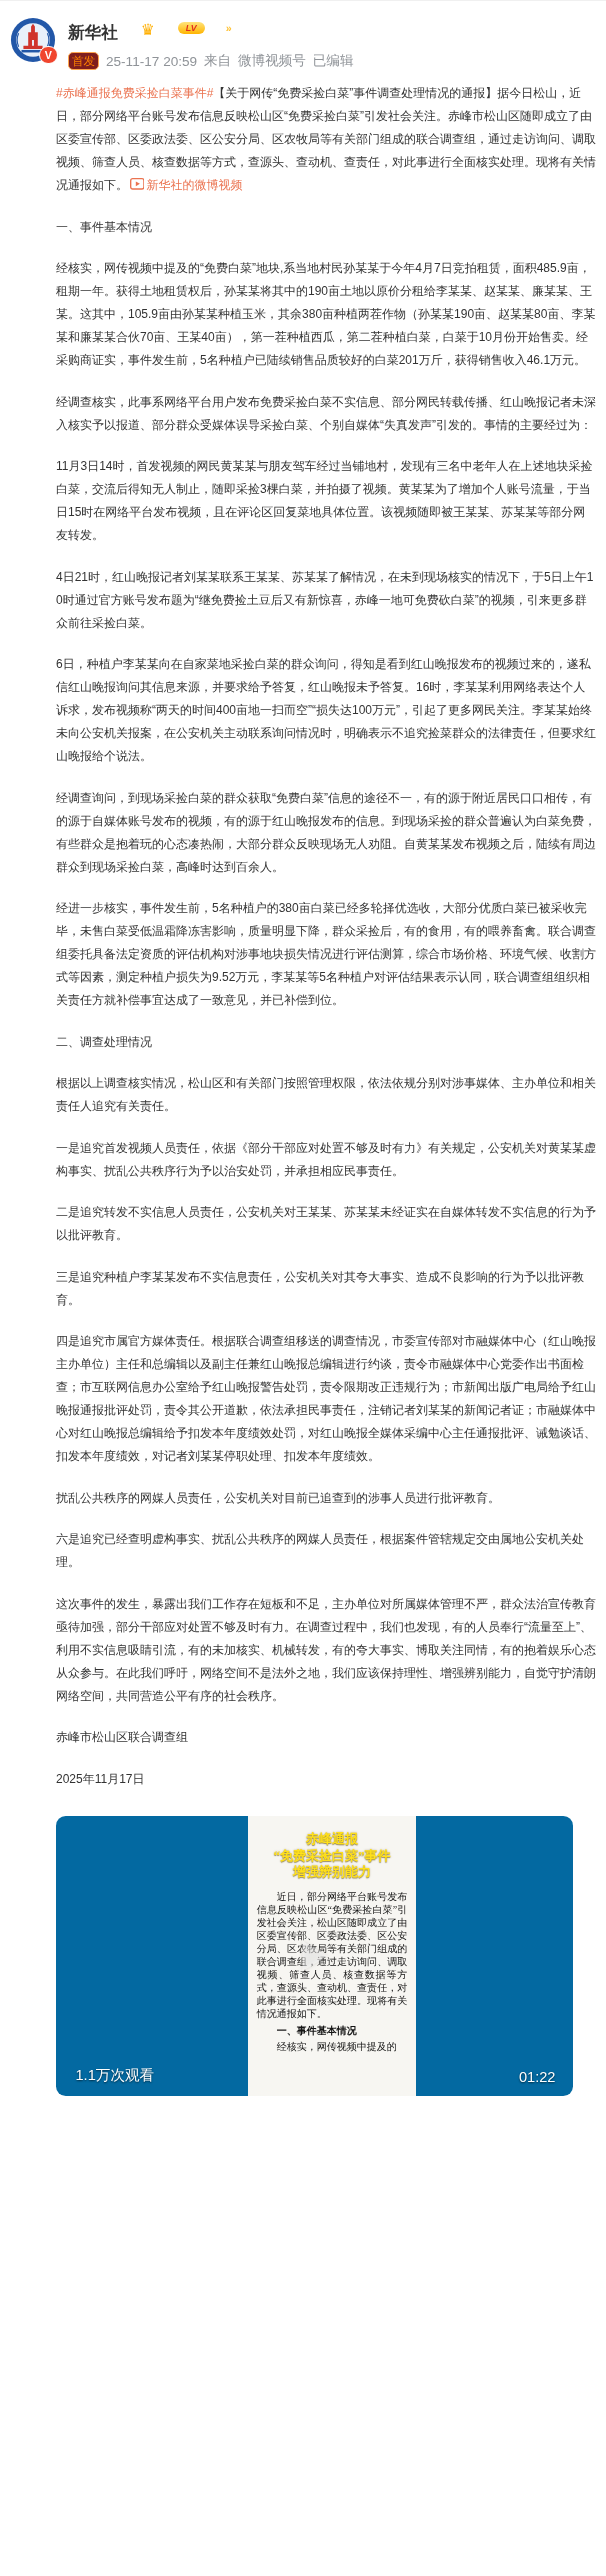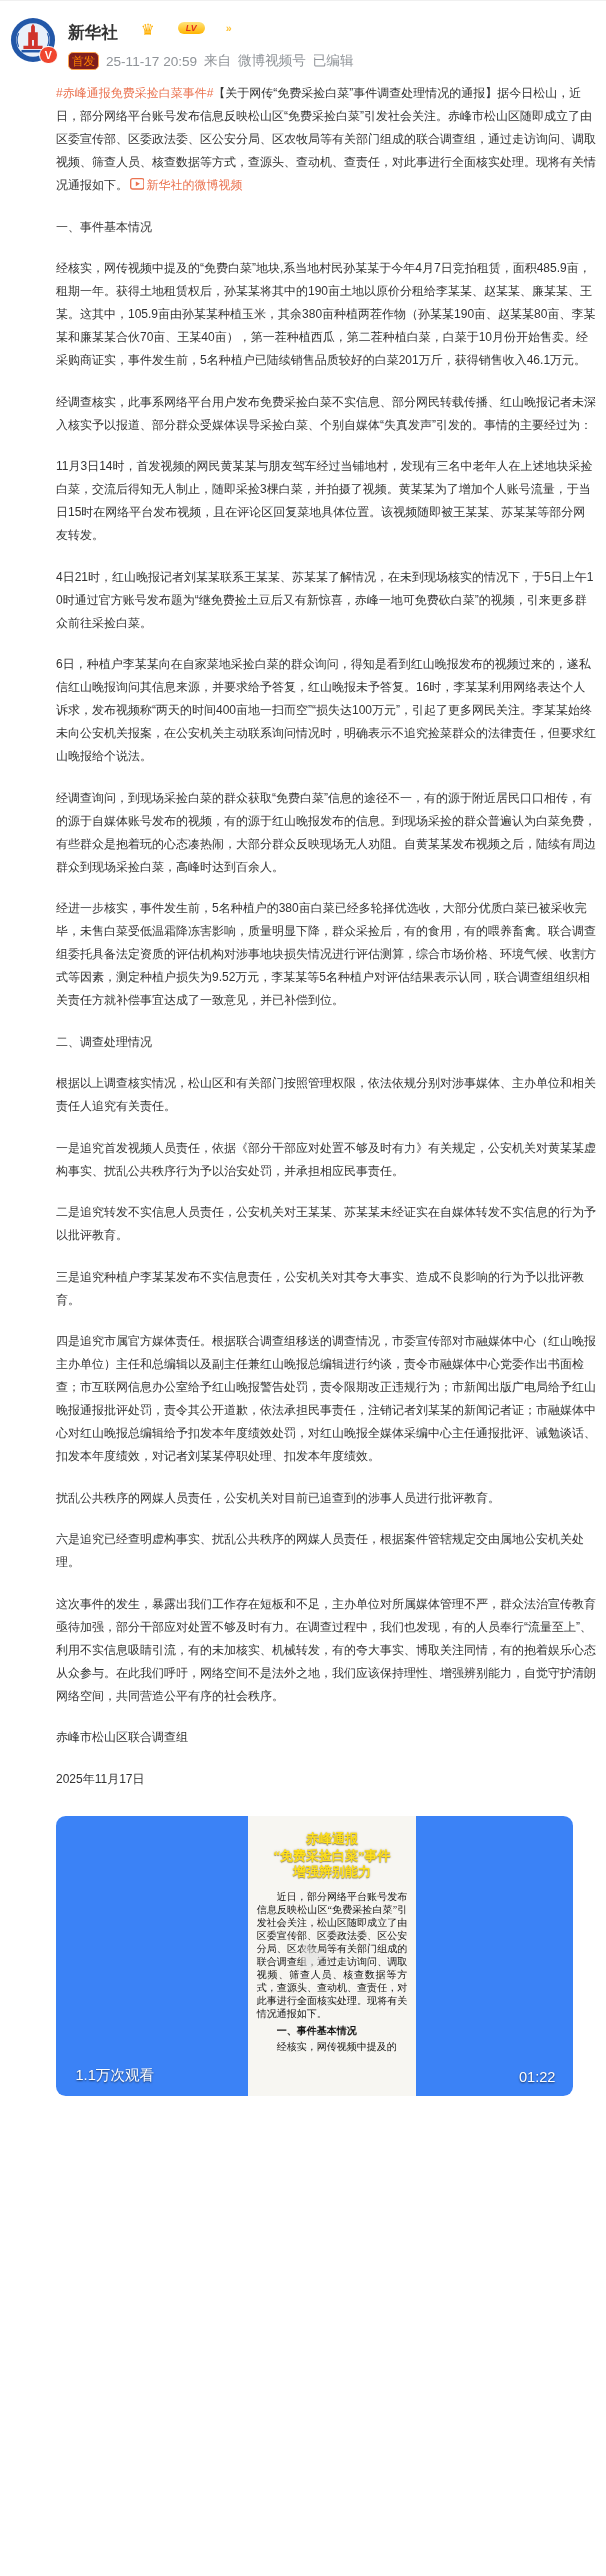--- a/index.html
+++ b/index.html
@@ -32,21 +32,21 @@
   
   .content{margin:0 9.7px 0 56px;font-size:12px;line-height:23px;color:#333;
     letter-spacing:0;word-break:break-all;}
   .content p{margin:0 0 18.5px 0;}
   a.hashtag,a.vlink{color:#eb7350;text-decoration:none;cursor:pointer;}
   .vicon{display:inline-block;vertical-align:-1px;margin:0 1.9px 0 1.9px;}
   .sig{margin-bottom:18.5px;}
 
   
   .video-card{position:relative;margin:25px 9.7px 0 56px;width:517px;height:280px;
-    background:#3b82f6;border-radius:9.7px;overflow:hidden;cursor:pointer;}
+    background:#0369a1;border-radius:9.7px;overflow:hidden;cursor:pointer;}
   .doc{position:absolute;left:192px;top:0;width:168px;height:280px;background:#f7f6f2;
     box-sizing:border-box;padding:15.6px 8.8px 0 8.8px;}
   .doc-title{font-family:"Liberation Serif","DejaVu Serif",serif;font-weight:bold;
     text-align:center;color:#ffe01a;font-size:13px;line-height:16.6px;
     text-shadow:0 1px 1px rgba(90,70,0,.55), 0 0 1.9px rgba(120,90,0,.5);}
   .doc-body{margin-top:8.8px;font-family:"Liberation Serif","DejaVu Serif",serif;
     font-size:10px;line-height:13px;color:#141414;text-align:justify;}
   .doc-body p{margin:0 0 3.9px 0;text-indent:2em;}
   .doc-heading{font-weight:bold;}
   .play-overlay{position:absolute;left:50%;top:50%;transform:translate(-50%,-50%);

